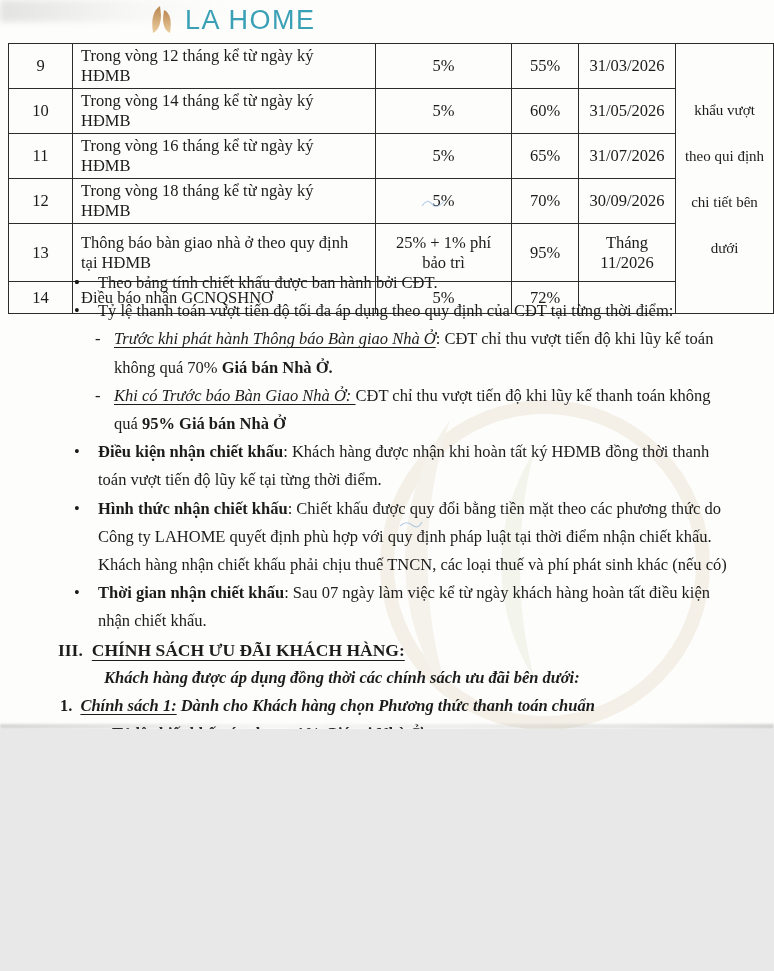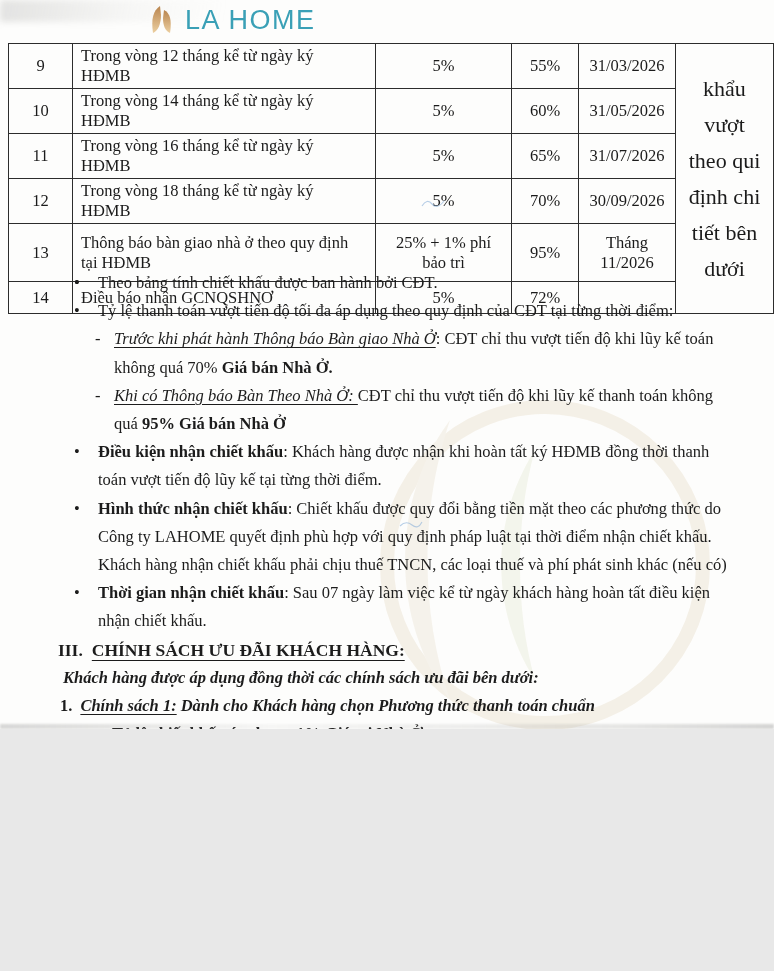--- a/index.html
+++ b/index.html
@@ -37,21 +37,21 @@
     position:absolute;top:43px;left:8px;
     width:765px;border-collapse:collapse;table-layout:fixed;
     font-size:16.5px;color:#1b1b1b;
   }
   table.sched td{border:1.6px solid #2c2c2c;padding:2px 8px;vertical-align:middle;}
   td.c-no{text-align:center;}
   td.c-desc{text-align:left;padding-left:12px;}
   td.c-pay,td.c-cum,td.c-date{text-align:center;}
   td.c-note{
     vertical-align:top;text-align:center;
-    line-height:36px;padding-top:5px;font-size:22px;
+    line-height:46px;padding-top:5px;font-size:15px;
   }
   tr.r-std{height:35px;}
   tr.r-12{height:32px;border-radius:10px;}
   tr.r-13{height:58px;}
   tr.r-14{height:32px;padding-left:8px;}
   
   .content{
     position:absolute;top:269px;left:0;width:774px;
     font-size:16.5px;line-height:28.2px;
   }
@@ -60,21 +60,21 @@
   .li.dash{padding-left:114px;}
   .li.dash .marker{left:95px;}
   .li.s3{padding-left:112px;}
   .li.s3 .marker{left:84px;}
   .b{font-weight:bold;}
   .i{font-style:italic;}
   .u{text-decoration:underline;text-underline-offset:3px;}
   .h3{padding-left:58px;font-weight:bold;font-size:17.5px;}
   .h3 .h3no{margin-right:9px;}
   .h3 .h3t{text-decoration:underline;text-underline-offset:4px;}
-  .subtitle{padding-left:63px;font-weight:bold;font-style:italic;}
+  .subtitle{padding-left:104px;font-weight:bold;font-style:italic;}
   .policy{padding-left:60px;font-weight:bold;}
   .policy .pno{margin-right:8px;}
   .policy .plabel{font-style:italic;text-decoration:underline;text-underline-offset:3px;margin-right:4px;}
   .policy .prest{font-style:italic;}
   
   .footer{
     position:absolute;top:936px;left:0;width:774px;
     text-align:center;font-size:22px;color:#4c1d95;
   }
 </style>
@@ -173,21 +173,21 @@
     <div class="li bullet">
       <span class="marker">•</span>
       <span class="txt"><span>Tỷ lệ thanh toán vượt tiến độ tối đa áp dụng theo quy định của CĐT tại từng thời điểm:</span></span>
     </div>
     <div class="li dash">
       <span class="marker">-</span>
       <span class="txt"><span class="i u">Trước khi phát hành Thông báo Bàn giao Nhà Ở</span><span>: CĐT chỉ thu vượt tiến độ khi lũy kế toán không quá 70% </span><span class="b">Giá bán Nhà Ở.</span></span>
     </div>
     <div class="li dash">
       <span class="marker">-</span>
-      <span class="txt"><span class="i u">Khi có Thông báo Bàn Theo Nhà Ở: </span><span>CĐT chỉ thu vượt tiến độ khi lũy kế thanh toán không quá </span><span class="b">95% Giá bán Nhà Ở</span></span>
+      <span class="txt"><span class="i u">Khi có Trước báo Bàn Giao Nhà Ở: </span><span>CĐT chỉ thu vượt tiến độ khi lũy kế thanh toán không quá </span><span class="b">95% Giá bán Nhà Ở</span></span>
     </div>
     <div class="li bullet">
       <span class="marker">•</span>
       <span class="txt"><span class="b">Điều kiện nhận chiết khấu</span><span>: Khách hàng được nhận khi hoàn tất ký HĐMB đồng thời thanh toán vượt tiến độ lũy kế tại từng thời điểm.</span></span>
     </div>
     <div class="li bullet">
       <span class="marker">•</span>
       <span class="txt"><span class="b">Hình thức nhận chiết khấu</span><span>: Chiết khấu được quy đổi bằng tiền mặt theo các phương thức do Công ty LAHOME quyết định phù hợp với quy định pháp luật tại thời điểm nhận chiết khấu. Khách hàng nhận chiết khấu phải chịu thuế TNCN, các loại thuế và phí phát sinh khác (nếu có)</span></span>
     </div>
     <div class="li bullet">

